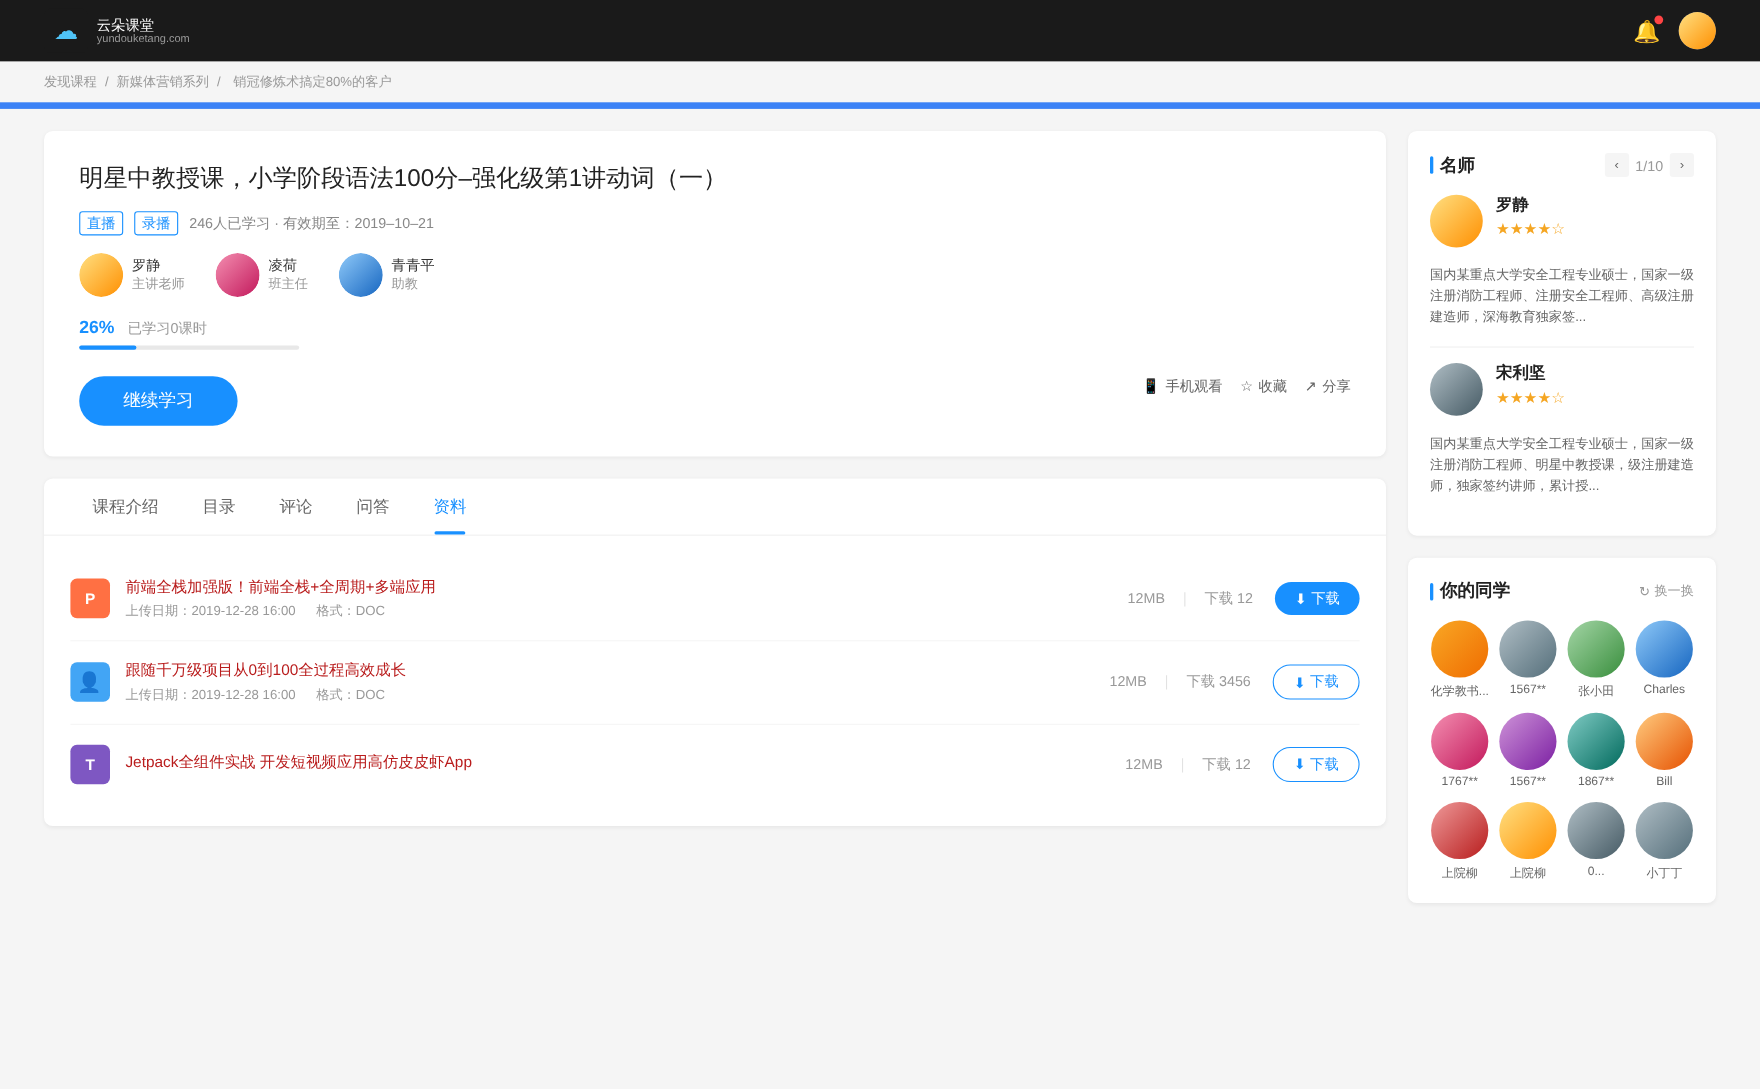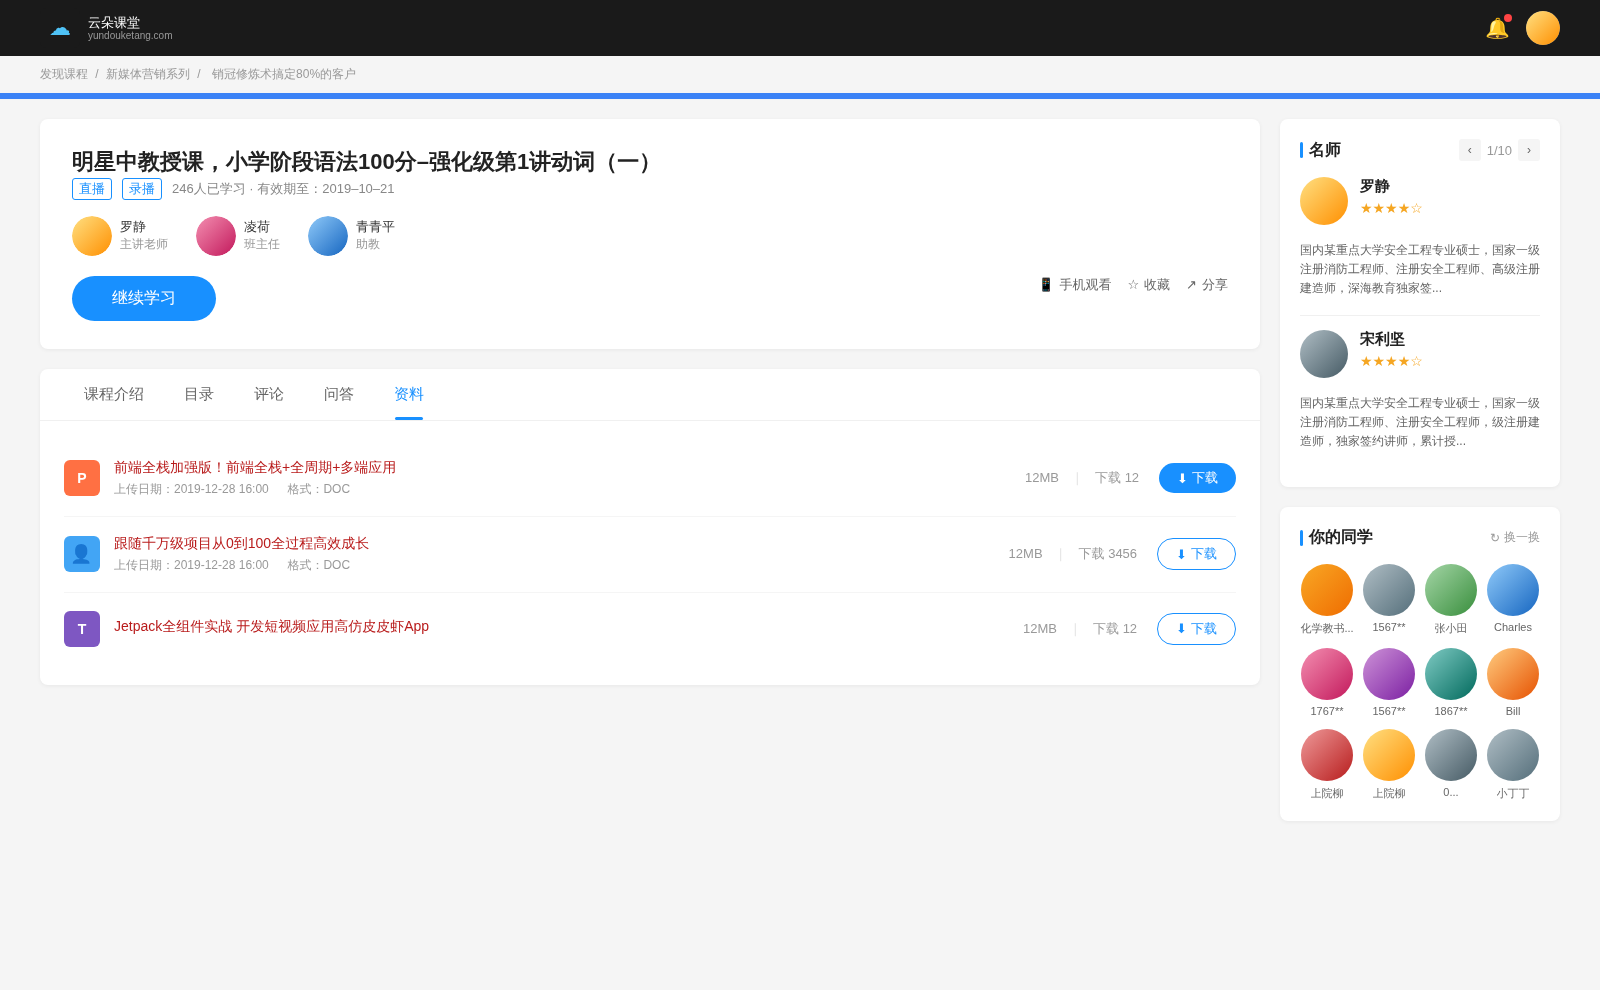--- a/index.html
+++ b/index.html
@@ -27,21 +27,21 @@
     .breadcrumb a { color: #999; text-decoration: none; }
     .breadcrumb span { color: #999; margin: 0 4px; }
 
     
     .main-layout { display: flex; gap: 20px; padding: 20px 40px; max-width: 1600px; }
     .content-area { flex: 1; min-width: 0; }
     .sidebar-area { width: 280px; flex-shrink: 0; }
 
     
     .course-card { background: #fff; border-radius: 8px; padding: 28px 32px; margin-bottom: 20px; box-shadow: 0 1px 4px rgba(0,0,0,0.06); }
-    .course-title { font-size: 22px; font-weight: 700; color: #222; line-height: 1.4; }
+    .course-title { font-size: 22px; font-weight: 400; color: #222; margin-bottom: 14px; line-height: 1.4; }
     .course-tags-row { display: flex; align-items: center; gap: 10px; margin-bottom: 16px; }
     .tag { border: 1px solid; border-radius: 3px; padding: 1px 6px; font-size: 13px; }
     .tag-live { color: #1890ff; border-color: #1890ff; }
     .tag-rec { color: #1890ff; border-color: #1890ff; }
     .course-meta { color: #888; font-size: 13px; }
     .teachers-row { display: flex; align-items: center; gap: 28px; margin-bottom: 20px; }
     .teacher-item { display: flex; align-items: center; gap: 8px; }
     .teacher-avatar { width: 40px; height: 40px; border-radius: 50%; overflow: hidden; }
     .teacher-info { display: flex; flex-direction: column; }
     .teacher-name { font-size: 13px; color: #333; font-weight: 500; }
@@ -188,20 +188,29 @@
           <div class="teacher-avatar">
             <div class="avatar-circle av-4" style="width:40px;height:40px;"></div>
           </div>
           <div class="teacher-info">
             <span class="teacher-name">青青平</span>
             <span class="teacher-role">助教</span>
           </div>
         </div>
       </div>
 
+      <div class="progress-section">
+        <div class="progress-label">
+          <span class="progress-pct">26%</span>
+          <span class="progress-text">已学习0课时</span>
+        </div>
+        <div class="progress-bar-bg">
+          <div class="progress-bar-fill" style="width:26%"></div>
+        </div>
+      </div>
 
       <div class="actions-row">
         <button class="btn-continue">继续学习</button>
         <div class="action-btns">
           <button class="action-btn">
             <span>📱</span>
             <span>手机观看</span>
           </button>
           <button class="action-btn">
             <span>☆</span>
@@ -317,21 +326,21 @@
 
       <hr class="divider">
 
       <div class="teacher-profile">
         <div class="tp-avatar av-t2"></div>
         <div class="tp-info">
           <div class="tp-name">宋利坚</div>
           <div class="tp-stars">★★★★☆</div>
         </div>
       </div>
-      <p class="tp-desc">国内某重点大学安全工程专业硕士，国家一级注册消防工程师、注册安全工程师，级注册建造师，独家签约讲师，累计授...</p>
+      <p class="tp-desc">国内某重点大学安全工程专业硕士，国家一级注册消防工程师、明星中教授课，级注册建造师，独家签约讲师，累计授...</p>
     </div>
 
     <div class="sidebar-card">
       <div class="sidebar-header">
         <div class="sidebar-title">
           <div class="sidebar-title-bar"></div>
           <span>你的同学</span>
         </div>
         <button class="refresh-btn">
           <span>↻</span>

